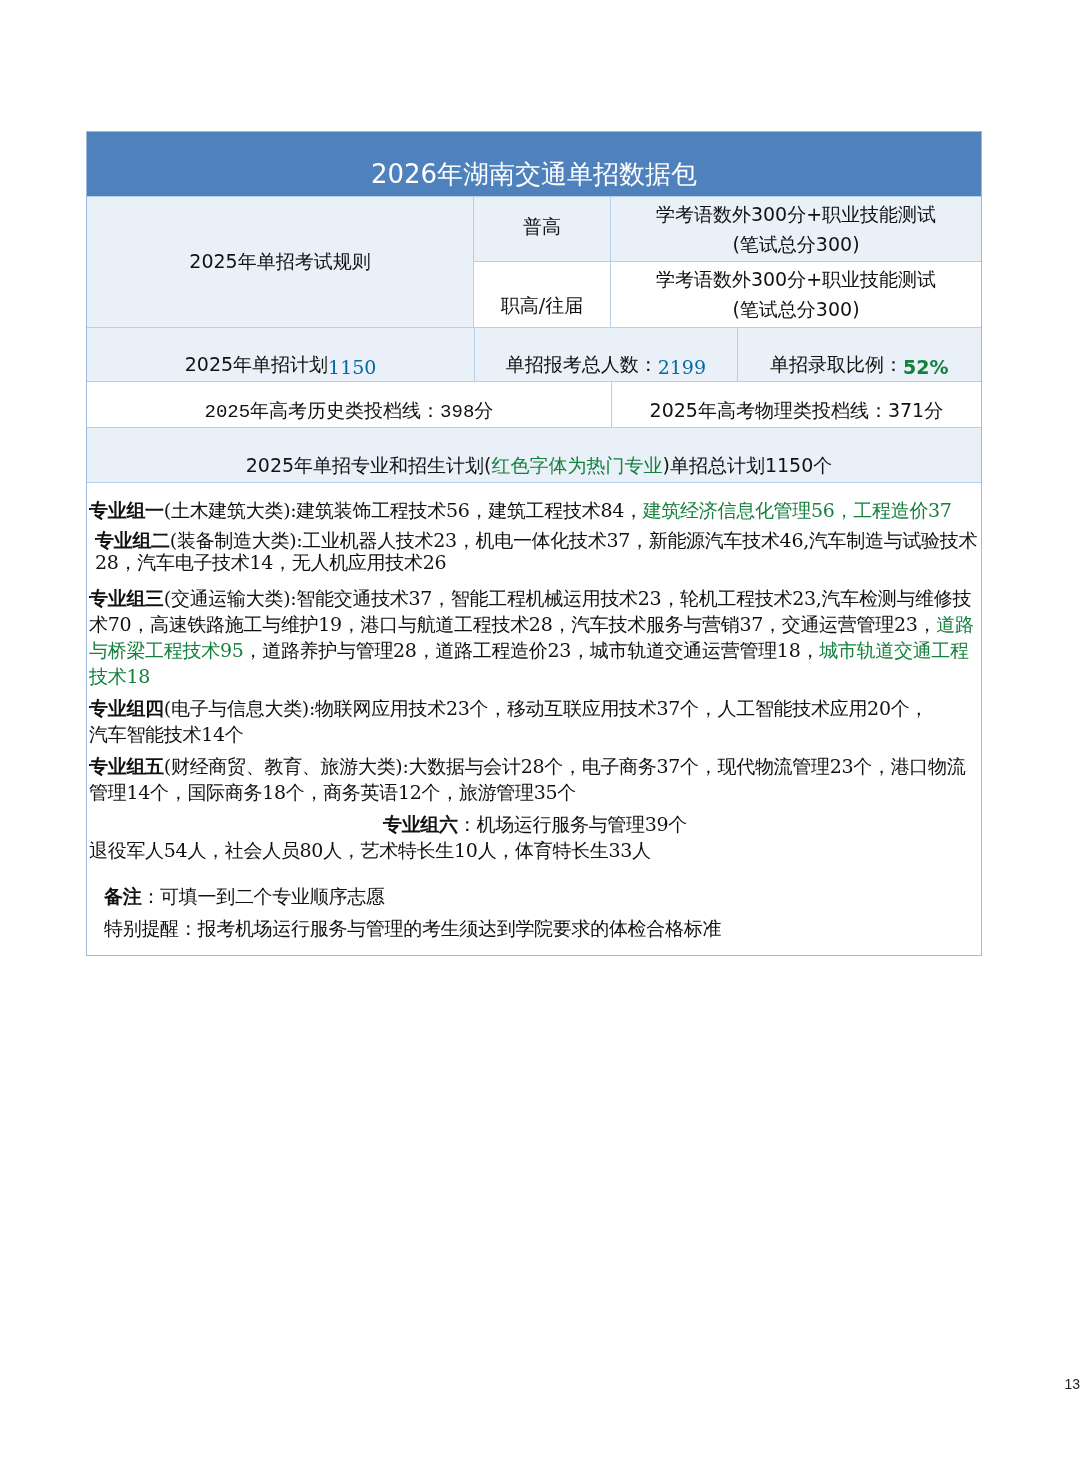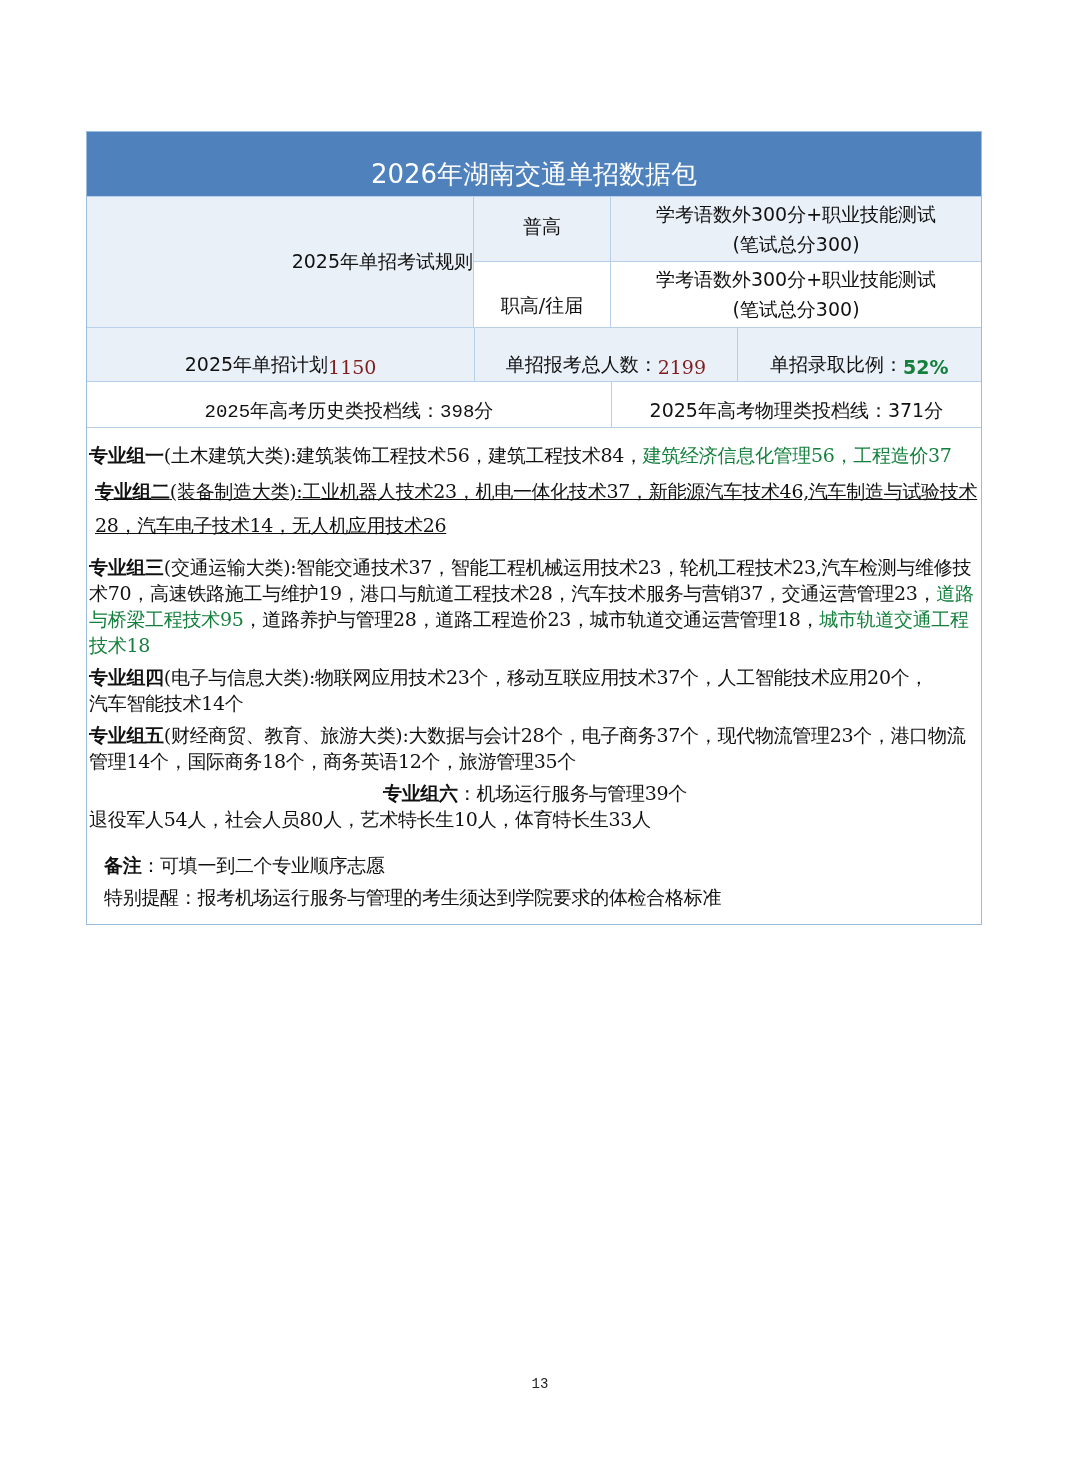--- a/index.html
+++ b/index.html
@@ -22,34 +22,34 @@
   }
   .row { display: flex; border-top: 1.5px solid #b8cfe9; box-sizing: border-box; }
   .cell {
     box-sizing: border-box; border-left: 1.5px solid #b8cfe9;
     display: flex; align-items: flex-end; justify-content: center;
     font-size: 19px; text-align: center; padding-bottom: 3px;
     font-family: "DejaVu Sans", "Liberation Sans", sans-serif;
     font-weight: 500;
   }
   .cell:first-child { border-left: none; }
-  .bg-light { background: #eaf0f8; justify-content: flex-end; }
-  .blue-num { color: #7f1d1d; font-family: "DejaVu Serif", serif; }
+  .bg-light { background: #eaf0f8; }
+  .blue-num { color: #0369a1; font-family: "DejaVu Serif", serif; }
   .red { color: #15803d; }
   .body-text {
     padding: 14px 0 6px 2px; font-size: 19px; line-height: 26px;
     font-family: "DejaVu Serif", "Liberation Serif", serif;
     letter-spacing: -0.3px;
   }
   .para { margin: 0 0 6px 0; }
   .para b { font-weight: 700; font-family: "DejaVu Sans", sans-serif; }
   .note { padding-left: 15px; margin-top: 20px; }
   .page-num {
-    position: absolute; top: 1376px; left: 0; width: 1080px; text-align: center;
-    font-size: 14px; font-family: Liberation Mono, monospace; color: #222;
+    position: absolute; top: 1376px; left: 0; width: 1080px; text-align: right;
+    font-size: 14px; font-family: Liberation Sans, sans-serif; color: #222;
   }
   .stacked { flex-direction: column; align-items: center; justify-content: center; line-height: 30px; padding: 0; }
 </style>
 </head>
 <body>
 
 <div class="sheet">
   <div class="title-bar">2026年湖南交通单招数据包</div>
 
 
@@ -86,27 +86,34 @@
       <span>单招录取比例：</span>
         <span class="red" style="font-weight:700;">52%</span>
     </div>
   </div>
 
   <div class="row" style="height:46px;">
     <div class="cell" style="width:525px;font-family:Liberation Mono, monospace;">2025年高考历史类投档线：398分</div>
     <div class="cell" style="width:371px;">2025年高考物理类投档线：371分</div>
   </div>
 
+  <div class="row bg-light" style="height:55px;">
+    <div class="cell" style="width:896px; padding-left:10px;">
+      <span>2025年单招专业和招生计划(</span>
+        <span class="red">红色字体为热门专业</span>
+        <span>)单招总计划1150个</span>
+    </div>
+  </div>
 
   <div class="row" style="display:block;">
     <div class="body-text">
       <p class="para">
         <b>专业组一</b><span>(土木建筑大类):建筑装饰工程技术56，建筑工程技术84，</span><span class="red">建筑经济信息化管理56，工程造价37</span>
       </p>
-      <p class="para" style="padding-left:6px; line-height:34px;text-decoration:underline;">
+      <p class="para" style="padding-left:6px; line-height:22px;">
         <b>专业组二</b><span>(装备制造大类):工业机器人技术23，机电一体化技术37，新能源汽车技术46,汽车制造与试验技术28，汽车电子技术14，无人机应用技术26</span>
       </p>
       <p class="para" style="margin-top:12px;">
         <b>专业组三</b><span>(交通运输大类):智能交通技术37，智能工程机械运用技术23，轮机工程技术23,汽车检测与维修技术70，高速铁路施工与维护19，港口与航道工程技术28，汽车技术服务与营销37，交通运营管理23，</span><span class="red">道路与桥梁工程技术95</span><span>，道路养护与管理28，道路工程造价23，城市轨道交通运营管理18，</span><span class="red">城市轨道交通工程技术18</span>
       </p>
       <p class="para" style="padding-right:50px;">
         <b>专业组四</b><span>(电子与信息大类):物联网应用技术23个，移动互联应用技术37个，人工智能技术应用20个，汽车智能技术14个</span>
       </p>
       <p class="para">
         <b>专业组五</b><span>(财经商贸、教育、旅游大类):大数据与会计28个，电子商务37个，现代物流管理23个，港口物流管理14个，国际商务18个，商务英语12个，旅游管理35个</span>

